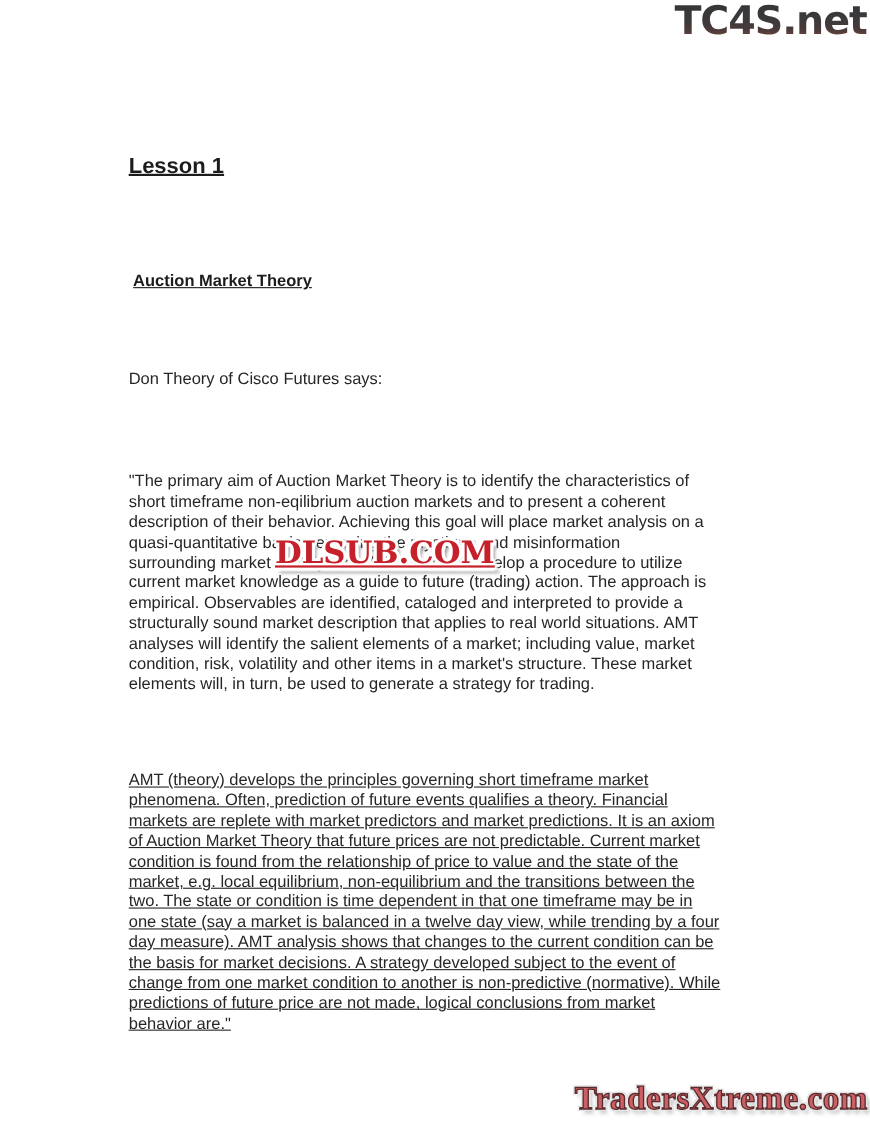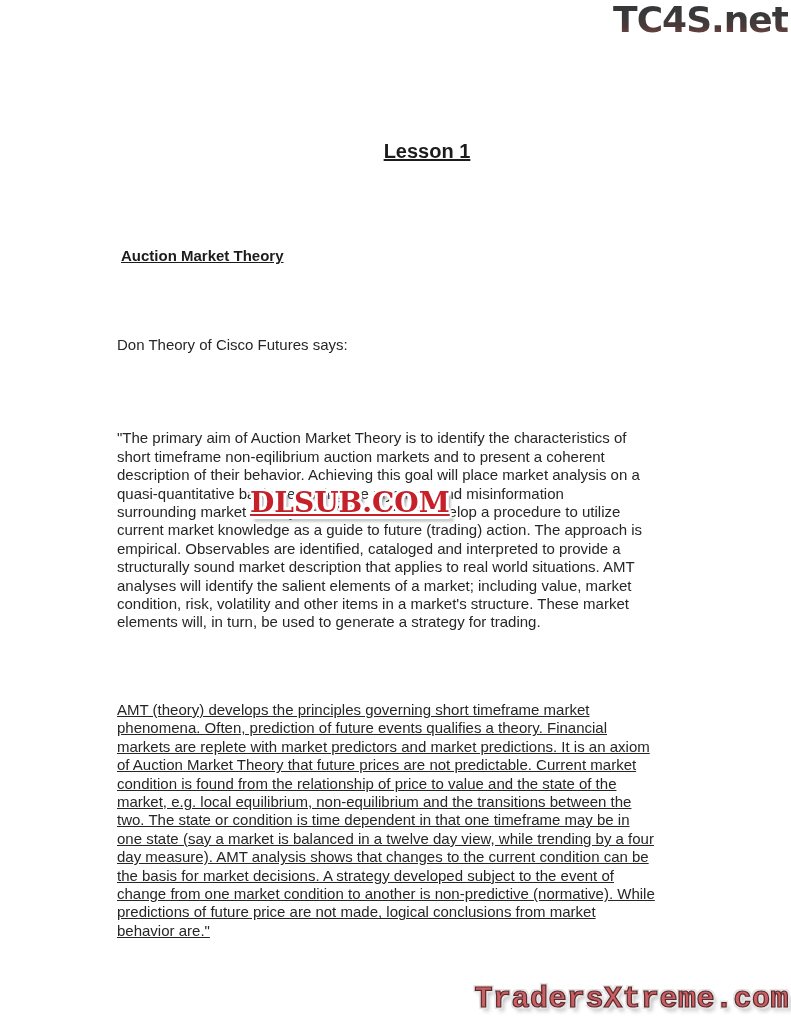--- a/index.html
+++ b/index.html
@@ -42,21 +42,20 @@
     line-height: 18.4px;
     white-space: pre;
   }
   .lesson-title {
     margin: 0;
     font-size: 20px;
     line-height: 23px;
     font-weight: bold;
     text-decoration: underline;
     color: #1c1c1c;
-    text-align: center;
   }
   .section-heading {
     margin: 28px 0 0 4px;
     font-size: 15px;
     line-height: 20px;
     font-weight: bold;
     color: #1c1c1c;
     text-decoration: underline;
   }
   .attribution {
@@ -87,21 +86,21 @@
        0   -3px 0 #ffffff,  0    3px 0 #ffffff,
        4px  5px 3px rgba(140,140,140,0.85);
     text-decoration: underline;
   }
 
   
   .footer-logo {
     position: absolute;
     top: 982px;
     right: 2px;
-    font-family: Liberation Mono, monospace;
+    font-family: Liberation Serif, serif;
     font-weight: bold;
     font-size: 30px;
     letter-spacing: 0.5px;
     color: #cc5f64;
     -webkit-text-stroke: 1.2px #5a2a2c;
     text-shadow:
       -2px -2px 0 #e4e4e4,  2px -2px 0 #e4e4e4,
       -2px  2px 0 #e4e4e4,  2px  2px 0 #e4e4e4,
        3px  4px 4px #b4b4b4;
   }

